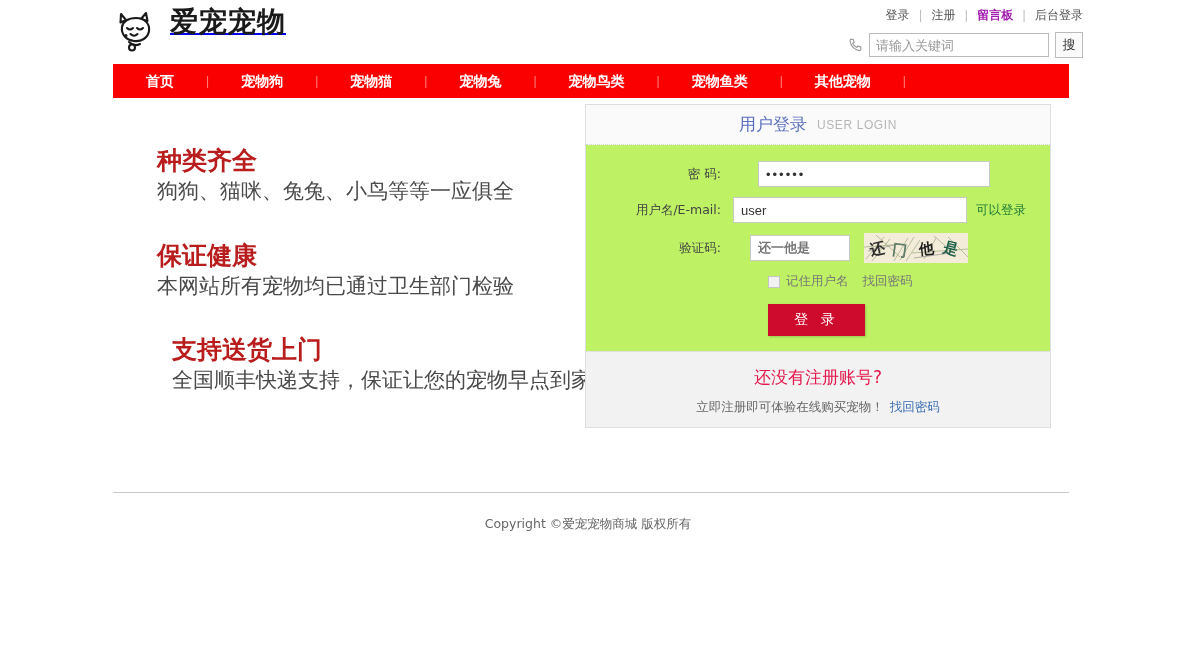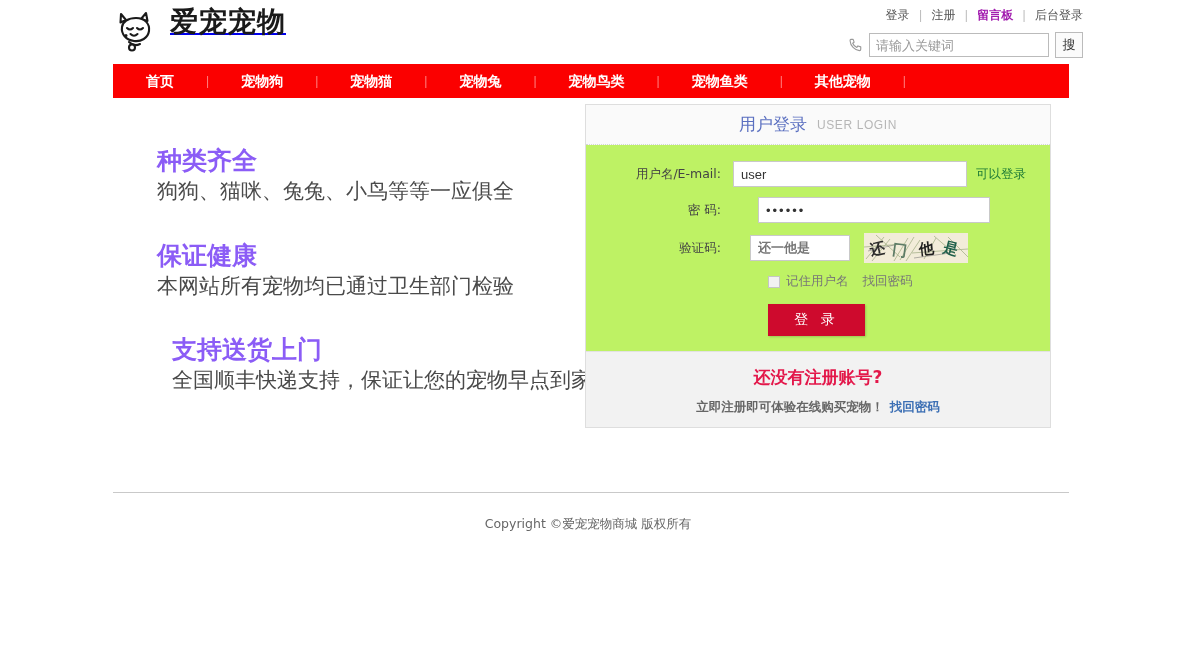--- a/index.html
+++ b/index.html
@@ -71,21 +71,21 @@
   .navbar .nav-bar-sep {
     color: #ff8080; font-size: 12px; font-weight: normal;
   }
   .navbar .nav-lead { width: 17px; }
 
   
   .promo { position: absolute; left: 157px; top: 145px; width: 420px; }
   .promo-block { margin-bottom: 34px; }
   .promo-block:last-child { margin-bottom: 0; margin-left: 15px; }
   .promo-title {
-    font-size: 25px; font-weight: bold; color: #8b5cf6;
+    font-size: 25px; font-weight: bold; color: #b91c1c;
     line-height: 1.25; margin: 0 0 2px 0;
     font-family: "DejaVu Sans", "Liberation Sans", sans-serif;
   }
   .promo-sub {
     font-size: 21px; color: #4a4a4a; line-height: 1.3; margin: 0;
     font-family: "DejaVu Sans", "Liberation Sans", sans-serif;
     white-space: nowrap;
   }
 
   
@@ -147,21 +147,21 @@
     width: 97px; height: 32px; border: 0;
     background: #ce0a2d; color: #ffffff;
     font-size: 14px; letter-spacing: 4px; cursor: pointer;
     font-family: "DejaVu Sans", "Liberation Sans", sans-serif;
     box-shadow: 1px 1px 2px rgba(0,0,0,.18);
   }
 
   .login-foot {
     position: absolute; left: 0; bottom: 0; width: 464px; height: 76px;
     background: #f2f2f2; border-top: 1px solid #e2e2e2;
-    text-align: center; padding-top: 14px; font-weight: bold;
+    text-align: center; padding-top: 14px;
   }
   .foot-title {
     font-size: 17px; color: #e3174a; margin: 0 0 10px 0;
     font-family: "DejaVu Sans", "Liberation Sans", sans-serif;
   }
   .foot-sub {
     font-size: 12.5px; color: #666;
     font-family: "DejaVu Sans", "Liberation Sans", sans-serif;
   }
   .foot-sub a { color: #3c6fb4; text-decoration: none; margin-left: 6px; }
@@ -257,28 +257,28 @@
   <div class="login-panel">
 
     <div class="login-head">
       <span class="cn">用户登录</span>
       <span class="en">USER LOGIN</span>
     </div>
 
     <div class="login-body">
 
       <div class="frow">
+        <span class="flabel">密 码:</span>
+        <input class="finput pass" type="text" value="••••••" style="">
+      </div>
+
+      <div class="frow">
         <span class="flabel">用户名/E-mail:</span>
         <input class="finput user" type="text" value="user" style="">
         <span class="hint-ok">可以登录</span>
-      </div>
-
-      <div class="frow">
-        <span class="flabel">密 码:</span>
-        <input class="finput pass" type="text" value="••••••" style="">
       </div>
 
       <div class="frow">
         <span class="flabel">验证码:</span>
         <input class="finput code" type="text" value="还一他是" style="">
         <span>
           <svg class="captcha-img" viewBox="0 0 104 30" xmlns="http://www.w3.org/2000/svg">
             <rect x="0" y="0" width="104" height="30" fill="#f2ecd9"></rect>
             <g stroke="#9aa87e" stroke-width="0.8" fill="none" opacity="0.85">
               <path d="M2 26 L20 4"></path>

